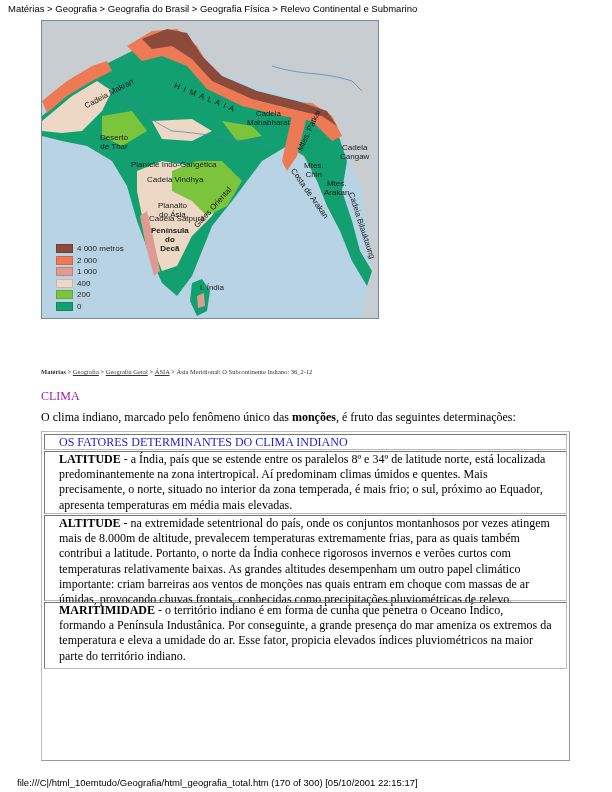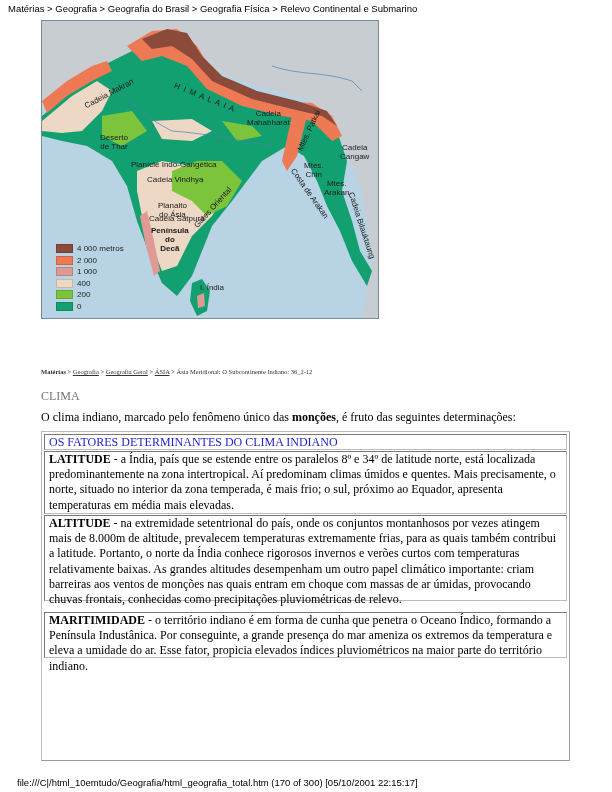--- a/index.html
+++ b/index.html
@@ -8,24 +8,24 @@
   .ftr{position:absolute;left:17px;top:777px;font-family:"Liberation Sans",sans-serif;font-size:9.5px;color:#000;white-space:nowrap;}
   .map{position:absolute;left:41px;top:20px;width:338px;height:299px;border:1px solid #7a8a99;box-sizing:border-box;overflow:hidden;background:#b8d3e3;}
   .map svg{display:block;}
   .legend{position:absolute;left:14px;top:222px;font-family:"Liberation Sans",sans-serif;font-size:8px;color:#222;}
   .legend .row{display:flex;align-items:center;height:11.5px;}
   .legend .sw{width:15px;height:7px;margin-right:4px;border:1px solid rgba(0,0,0,.15);}
   .maplbl{position:absolute;font-family:"Liberation Sans",sans-serif;font-size:8px;color:#1a1a1a;line-height:9px;text-align:center;white-space:nowrap;}
   .crumb2{position:absolute;left:41px;top:368px;font-size:6.5px;color:#333;white-space:nowrap;}
   .crumb2 a{color:#333;text-decoration:underline;}
   .crumb2 b{font-weight:bold;}
-  .h-clima{position:absolute;left:41px;top:389px;font-size:12px;color:#737373;}
+  .h-clima{position:absolute;left:41px;top:389px;font-size:12px;color:#a21caf;}
   .intro{position:absolute;left:41px;top:410px;font-size:12px;white-space:nowrap;}
   .tbl{position:absolute;left:41px;top:431px;width:529px;height:330px;border:1px solid #999;border-top-color:#bbb;border-left-color:#bbb;box-sizing:border-box;}
-  .cell{position:absolute;left:2px;right:2px;border:1px solid #bbb;border-top-color:#777;border-left-color:#777;box-sizing:border-box;padding:0 4px;font-size:12px;line-height:15.2px;}
+  .cell{position:absolute;left:2px;right:2px;border:1px solid #bbb;border-top-color:#777;border-left-color:#777;box-sizing:border-box;padding:0 14px;font-size:12px;line-height:15.2px;}
   .cell b{font-weight:bold;}
   .title-cell{color:#2222cc;}
 </style>
 </head>
 <body>
 
 <div class="hdr">Matérias &gt; Geografia &gt; Geografia do Brasil &gt; Geografia Física &gt; Relevo Continental e Submarino</div>
 
 <div class="map">
   <svg width="338" height="299" viewBox="0 0 338 299">
@@ -117,16 +117,16 @@
   <b>Matérias</b><span> &gt; </span><a>Geografia</a><span> &gt; </span><a>Geografia Geral</a><span> &gt; </span><a>ÁSIA</a><span> &gt; Ásia Meridional: O Subcontinente Indiano: 36_2-12</span>
 </div>
 
 <div class="h-clima">CLIMA</div>
 <div class="intro"><span>O clima indiano, marcado pelo fenômeno único das </span><b>monções</b><span>, é fruto das seguintes determinações:</span></div>
 
 <div class="tbl">
   <div class="cell title-cell" style="top:2px;height:16px;line-height:15px;">OS FATORES DETERMINANTES DO CLIMA INDIANO</div>
   <div class="cell" style="top:19px;height:63px;"><b>LATITUDE</b><span> - a Índia, país que se estende entre os paralelos 8º e 34º de latitude norte, está localizada predominantemente na zona intertropical. Aí predominam climas úmidos e quentes. Mais precisamente, o norte, situado no interior da zona temperada, é mais frio; o sul, próximo ao Equador, apresenta temperaturas em média mais elevadas.</span></div>
   <div class="cell" style="top:83px;height:86px;"><b>ALTITUDE</b><span> - na extremidade setentrional do país, onde os conjuntos montanhosos por vezes atingem mais de 8.000m de altitude, prevalecem temperaturas extremamente frias, para as quais também contribui a latitude. Portanto, o norte da Índia conhece rigorosos invernos e verões curtos com temperaturas relativamente baixas. As grandes altitudes desempenham um outro papel climático importante: criam barreiras aos ventos de monções nas quais entram em choque com massas de ar úmidas, provocando chuvas frontais, conhecidas como precipitações pluviométricas de relevo.</span></div>
-  <div class="cell" style="top:180px;height:46px;"><b>MARITIMIDADE</b><span> - o território indiano é em forma de cunha que penetra o Oceano Índico, formando a Península Industânica. Por conseguinte, a grande presença do mar ameniza os extremos da temperatura e eleva a umidade do ar. Esse fator, propicia elevados índices pluviométricos na maior parte do território indiano.</span></div>
+  <div class="cell" style="top:170px;height:67px;"><b>MARITIMIDADE</b><span> - o território indiano é em forma de cunha que penetra o Oceano Índico, formando a Península Industânica. Por conseguinte, a grande presença do mar ameniza os extremos da temperatura e eleva a umidade do ar. Esse fator, propicia elevados índices pluviométricos na maior parte do território indiano.</span></div>
 </div>
 
 <div class="ftr">file:///C|/html_10emtudo/Geografia/html_geografia_total.htm (170 of 300) [05/10/2001 22:15:17]</div>
 
 </body></html>

